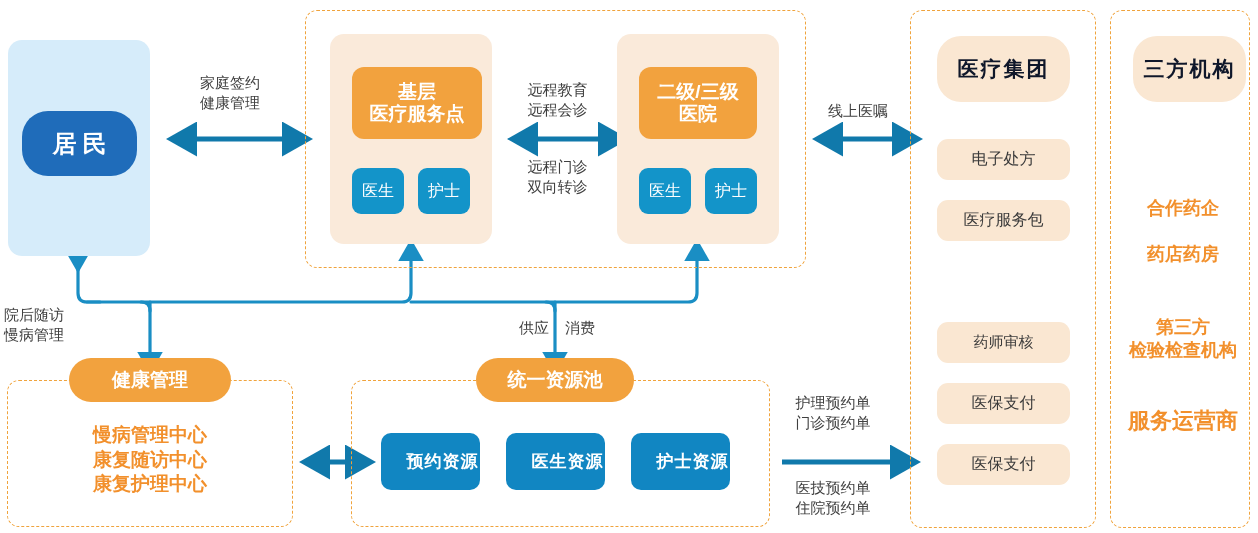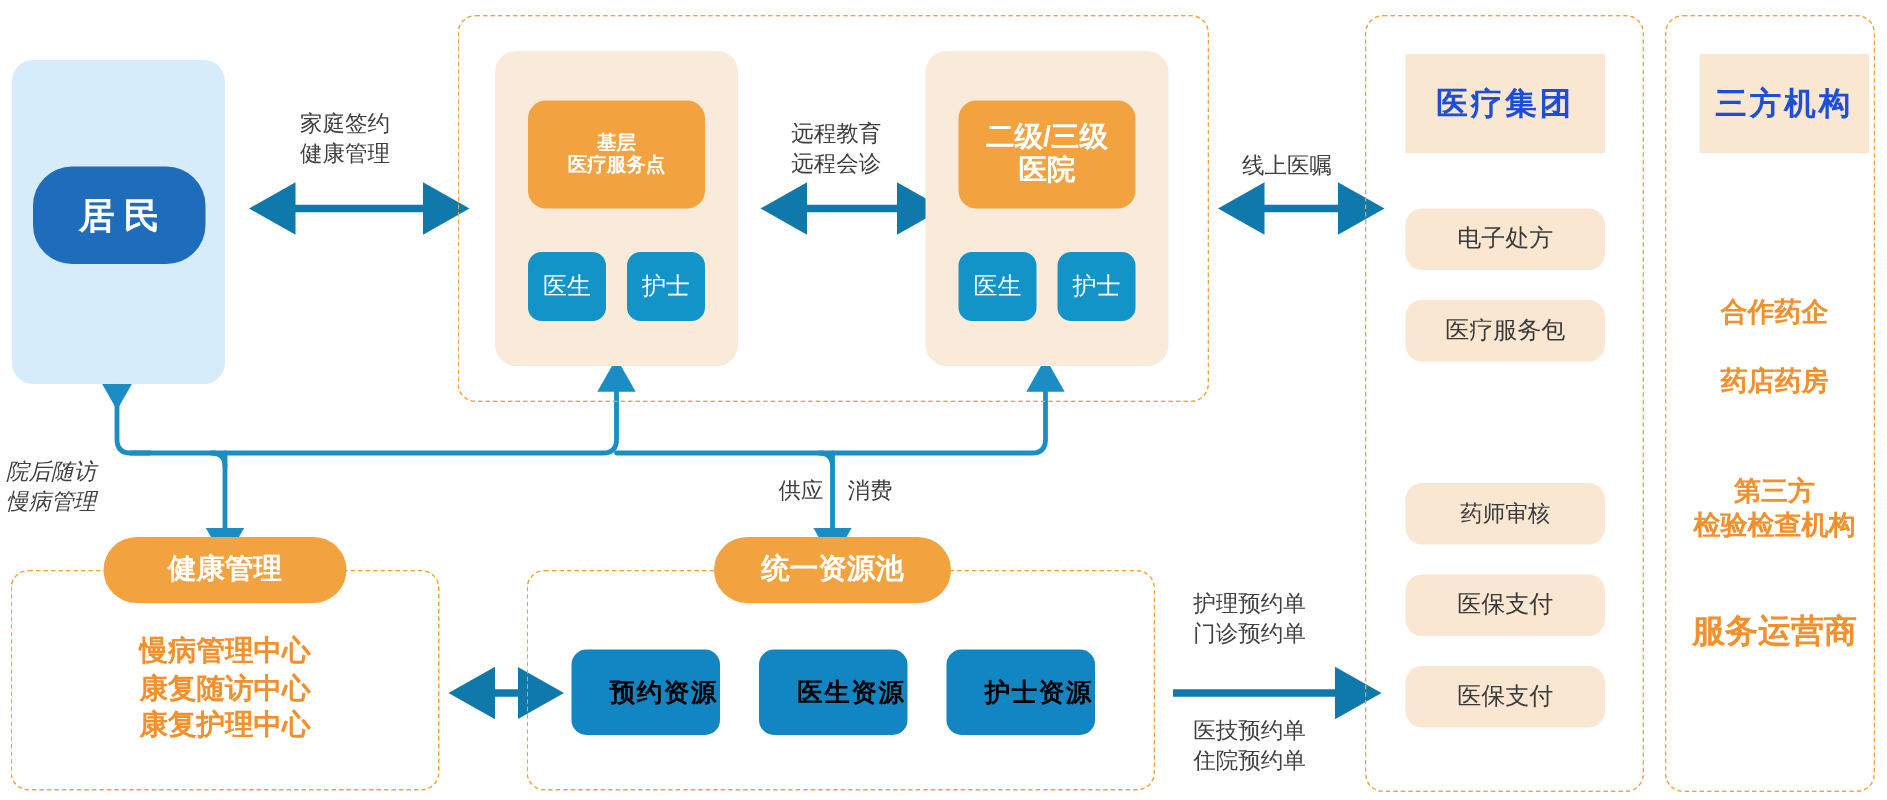--- a/index.html
+++ b/index.html
@@ -67,42 +67,42 @@
     background:#1394c9;
     border-radius:9px;
     color:#ffffff;
     display:flex;align-items:center;justify-content:center;
     box-sizing:border-box;
   }
   .blue-btn{
     position:absolute;
     background:#1186c2;
     border-radius:10px;
-    color:#000000;
+    color:#ffffff;
     font-weight:bold;
     display:flex;align-items:center;justify-content:center;
     box-sizing:border-box;
     letter-spacing:1px;
     padding-left:24px;
   }
 
   
   .chip{
     position:absolute;
     background:#fae7d2;
     border-radius:11px;
     color:#3a3a3a;
     display:flex;align-items:center;justify-content:center;
     box-sizing:border-box;
   }
   .chip-head{
     position:absolute;
     background:#fae7d2;
-    border-radius:0;
-    color:#1d4ed8;
+    border-radius:24px;
+    color:#0f172a;
     font-weight:bold;
     display:flex;align-items:center;justify-content:center;
     box-sizing:border-box;
     letter-spacing:2px;
   }
   .orange-text{
     position:absolute;
     color:#f2902c;
     font-weight:bold;
     text-align:center;
@@ -182,37 +182,39 @@
 
   <div class="resident-card abs" style="left:8px;top:40px;width:142px;height:216px;"></div>
   <div class="pill-blue-dark" style="left:22px;top:111px;width:115px;height:65px;font-size:24px;">居民</div>
 
   <div class="lbl center" style="left:160px;top:73px;width:140px;font-size:15px;">家庭签约
 健康管理</div>
 
   <div class="dash-panel" style="left:305px;top:10px;width:501px;height:258px;"></div>
 
   <div class="beige-card" style="left:330px;top:34px;width:162px;height:210px;"></div>
-  <div class="orange-pill" style="left:352px;top:67px;width:118px;height:72px;font-size:13px;white-space:pre-line;">基层
+  <div class="orange-pill" style="left:352px;top:67px;width:130px;height:72px;font-size:19px;white-space:pre-line;">基层
 医疗服务点</div>
   <div class="cyan-btn" style="left:352px;top:168px;width:52px;height:46px;font-size:16px;">医生</div>
   <div class="cyan-btn" style="left:418px;top:168px;width:52px;height:46px;font-size:16px;">护士</div>
 
   <div class="lbl center" style="left:505px;top:80px;width:105px;font-size:15px;">远程教育
 远程会诊</div>
+  <div class="lbl center" style="left:505px;top:157px;width:105px;font-size:15px;">远程门诊
+双向转诊</div>
 
   <div class="beige-card" style="left:617px;top:34px;width:162px;height:210px;"></div>
   <div class="orange-pill" style="left:639px;top:67px;width:118px;height:72px;font-size:19px;white-space:pre-line;">二级/三级
 医院</div>
   <div class="cyan-btn" style="left:639px;top:168px;width:52px;height:46px;font-size:16px;">医生</div>
   <div class="cyan-btn" style="left:705px;top:168px;width:52px;height:46px;font-size:16px;">护士</div>
 
   <div class="lbl center" style="left:812px;top:101px;width:92px;font-size:15px;">线上医嘱</div>
 
-  <div class="lbl" style="left:4px;top:305px;width:110px;font-size:15px;font-style:italic;">院后随访
+  <div class="lbl" style="left:4px;top:305px;width:110px;font-size:15px;">院后随访
 慢病管理</div>
 
   <div class="dash-panel" style="left:7px;top:380px;width:286px;height:147px;"></div>
   <div class="orange-pill" style="left:69px;top:358px;width:162px;height:44px;font-size:19px;border-radius:22px;">健康管理</div>
   <div class="orange-text" style="left:27px;top:418px;width:246px;height:84px;font-size:19px;flex-direction:column;">
     <div>慢病管理中心</div>
     <div>康复随访中心</div>
     <div>康复护理中心</div>
   </div>
 

